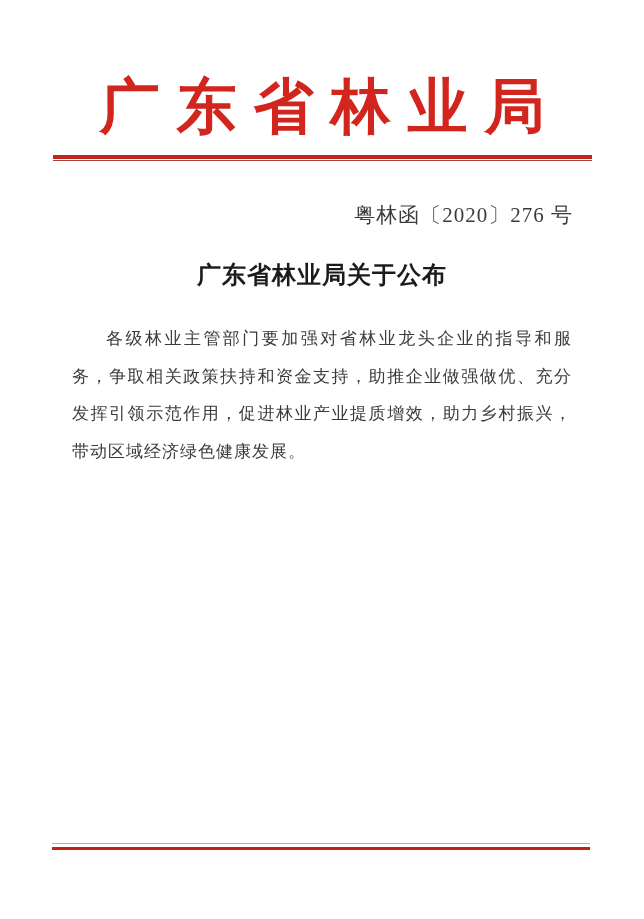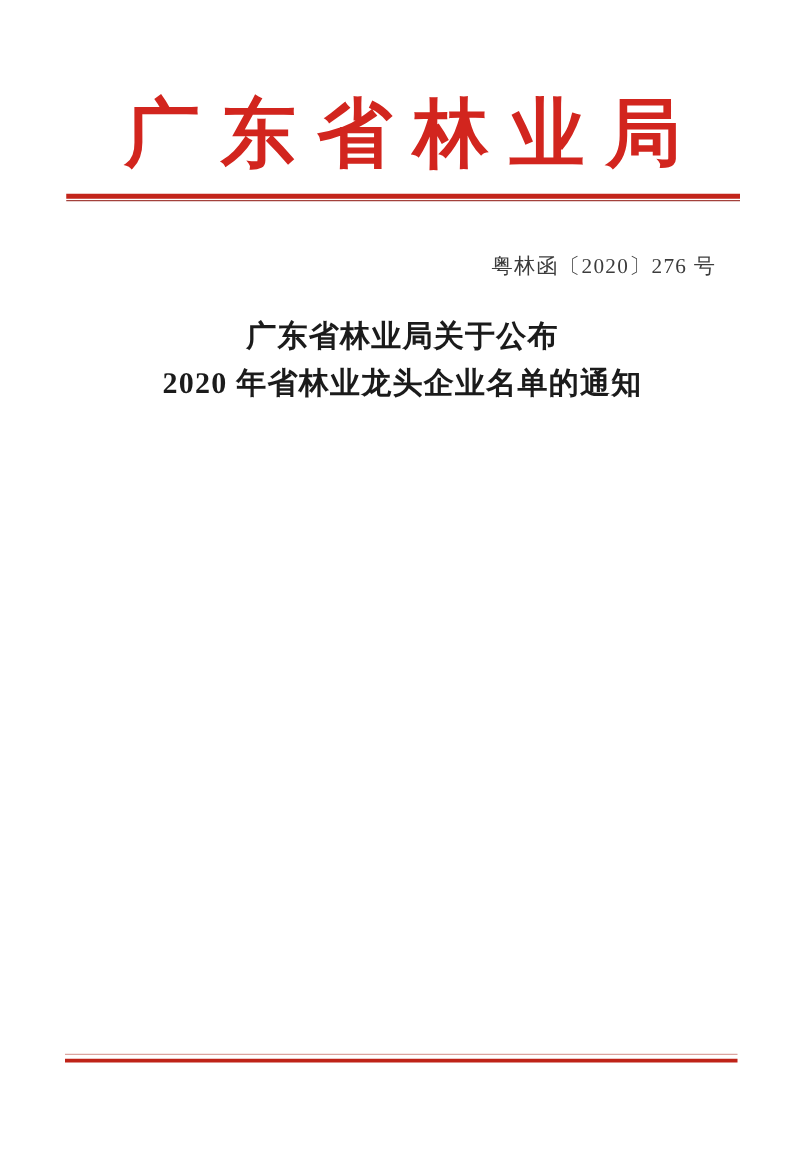--- a/index.html
+++ b/index.html
@@ -32,21 +32,21 @@
     width: 539px;
     margin: 10px auto 0 auto;
   }
   .rule-top .thick { height: 4px; background: #c3251b; }
   .rule-top .thin  { height: 1px; background: #a3423c; margin-top: 1px; }
 
   .doc-number {
     margin-top: 40px;
     padding-right: 71px;
     text-align: right;
-    font-size: 17px;
+    font-size: 21px;
     letter-spacing: 1px;
     color: #3c3c3c;
   }
 
   .doc-title {
     margin-top: 28px;
     text-align: center;
     font-size: 24px;
     font-weight: bold;
     line-height: 37px;
@@ -86,24 +86,24 @@
 
   <div class="rule-top">
     <div class="thick"></div>
     <div class="thin"></div>
   </div>
 
   <div class="doc-number">粤林函〔2020〕276 号</div>
 
   <div class="doc-title">
     <div>广东省林业局关于公布</div>
-    <div>2020 年省林业龙头企业名单的通知</div>
   </div>
 
   <div class="doc-body">
+    <p class="indent">各级林业主管部门要加强对省林业龙头企业的指导和服务，争取相关政策扶持和资金支持，助推企业做强做优、充分发挥引领示范作用，促进林业产业提质增效，助力乡村振兴，带动区域经济绿色健康发展。</p>
   </div>
 
   <div class="rule-bottom">
     <div class="thin"></div>
     <div class="thick"></div>
   </div>
 
 </div>
 
 </body></html>

